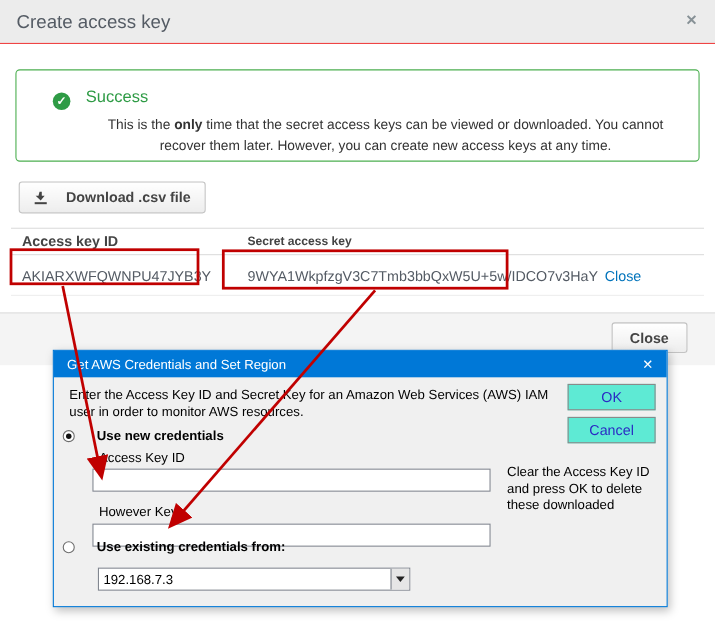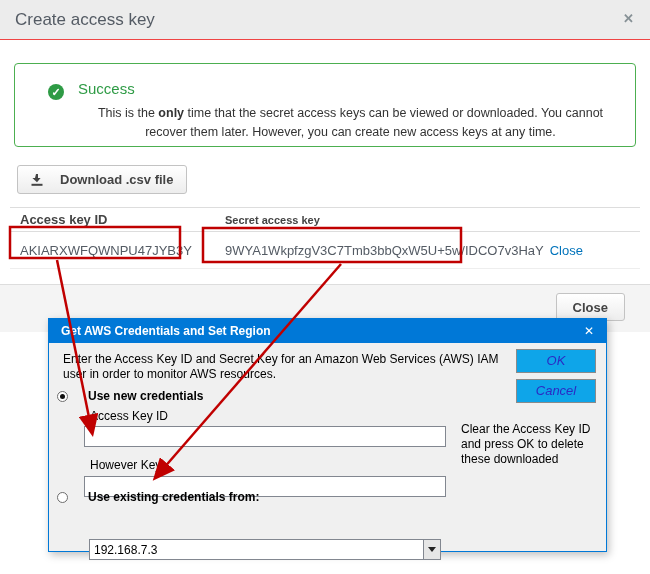--- a/index.html
+++ b/index.html
@@ -73,31 +73,31 @@
   .win-dialog {
     position:absolute; left:48px; top:318px; width:559px; height:234px;
     background:#f0f0f0; border:1px solid #0078d7;
     box-shadow:2px 3px 8px rgba(0,0,0,.25);
     font-size:12px; color:#000;
   }
   .win-titlebar {
     position:absolute; left:0; top:0; right:0; height:24px; background:#0078d7;
     color:#fff; display:flex; align-items:center;
   }
-  .win-title { padding-left:12px; font-size:12px;font-weight:bold; }
+  .win-title { padding-left:12px; font-size:12px; }
   .win-x {
     position:absolute; right:0; top:0; width:34px; height:24px; text-align:center;
     line-height:24px; font-size:12px; color:#fff; cursor:pointer;
   }
   .win-intro { position:absolute; left:14px; top:33px; width:458px; line-height:15px; font-size:12px; }
   .btn-win {
     position:absolute; left:467px; width:80px; height:24px;
-    background:#0ea5e9; border:1px solid #8a8a8a;
+    background:#5eead4; border:1px solid #8a8a8a;
     font-family:"Liberation Sans", sans-serif;
-    font-size:13px; color:#2b2bc4; text-align:center; line-height:22px; cursor:pointer;font-style:italic;
+    font-size:13px; color:#2b2bc4; text-align:center; line-height:22px; cursor:pointer;
   }
   .btn-ok { top:30px; }
   .btn-cancel { top:60px; }
 
   .radio-row { position:absolute; display:flex; align-items:center; gap:20px; }
   .radio {
     width:11px; height:11px; border:1px solid #6d6d6d; border-radius:50%;
     background:#fff; position:relative; flex:0 0 auto;
   }
   .radio.checked::after {
@@ -108,21 +108,21 @@
 
   .fld-label { position:absolute; font-size:12px; color:#000; }
   .win-input {
     position:absolute; left:35px; width:362px; height:21px;
     border:1px solid #828790; background:#fff; font-size:12px; padding:0 4px;
     font-family:"Liberation Sans", sans-serif;
   }
   .helper-text { position:absolute; left:412px; top:103px; width:138px; font-size:12px; line-height:15px; color:#000; }
 
   .combo {
-    position:absolute; left:40px; top:220px; width:352px; height:21px;
+    position:absolute; left:40px; top:197px; width:284px; height:21px;
     border:1px solid #828790; background:#fff; display:flex; align-items:center;
   }
   .combo-value { flex:1; padding-left:4px; font-size:12px; color:#000; }
   .combo-btn {
     width:17px; height:19px; background:#e6e6e6; border-left:1px solid #828790;
     display:flex; align-items:center; justify-content:center; cursor:pointer;
   }
   .combo-arrow { width:0; height:0; border-left:4px solid transparent; border-right:4px solid transparent; border-top:5px solid #222; }
 
   

